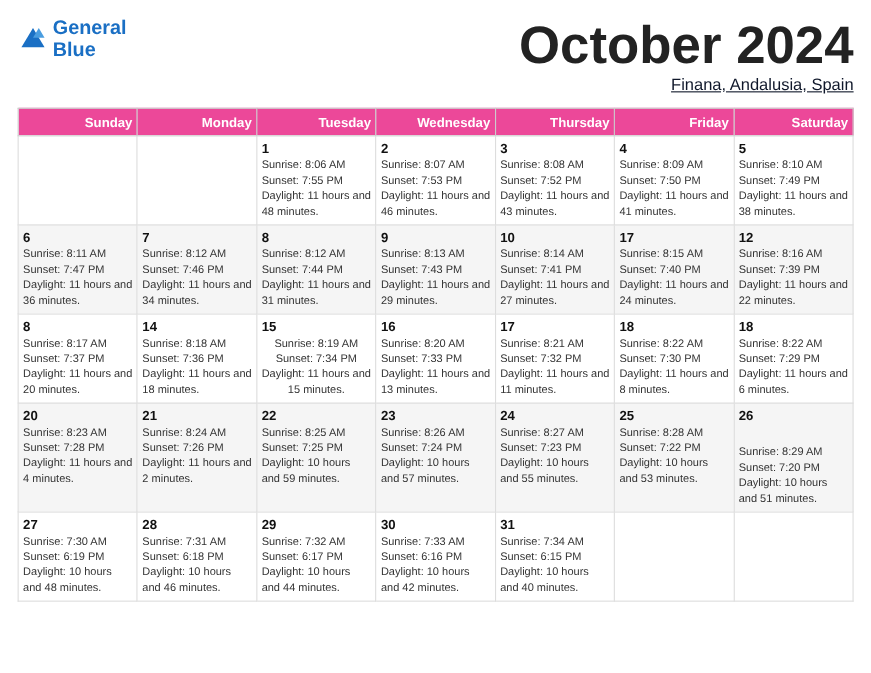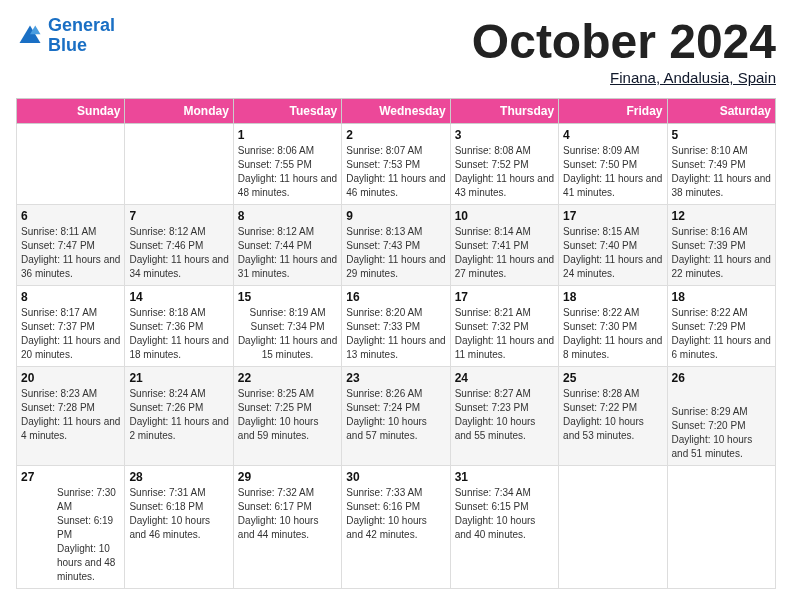--- a/index.html
+++ b/index.html
@@ -289,21 +289,21 @@
         <td>
           <span class="day-number">26</span>
           <div class="day-info" style="white-space: pre-line; margin-top: 20px;">Sunrise: 8:29 AM
 Sunset: 7:20 PM
 Daylight: 10 hours and 51 minutes.</div>
         </td>
       </tr>
       <tr>
         <td>
           <span class="day-number">27</span>
-          <div class="day-info" style="white-space: pre-line; margin-left: 36px;">Sunrise: 7:30 AM
+          <div class="day-info" style="white-space: pre-line;">Sunrise: 7:30 AM
 Sunset: 6:19 PM
 Daylight: 10 hours and 48 minutes.</div>
         </td>
         <td>
           <span class="day-number">28</span>
           <div class="day-info" style="white-space: pre-line;">Sunrise: 7:31 AM
 Sunset: 6:18 PM
 Daylight: 10 hours and 46 minutes.</div>
         </td>
         <td>

